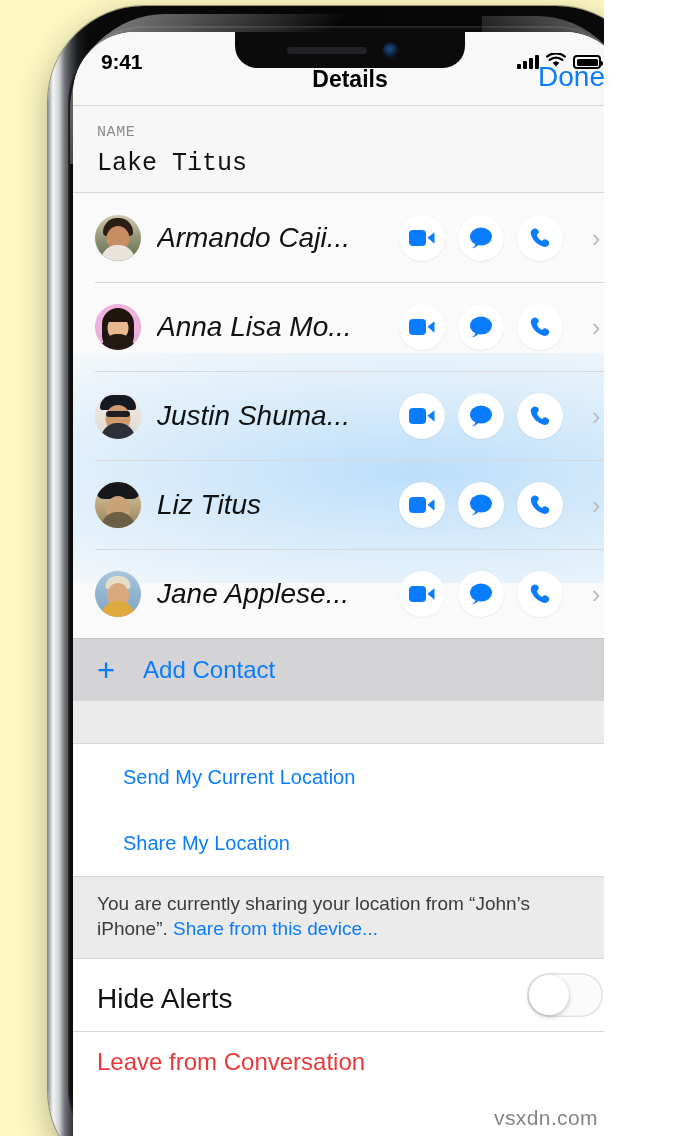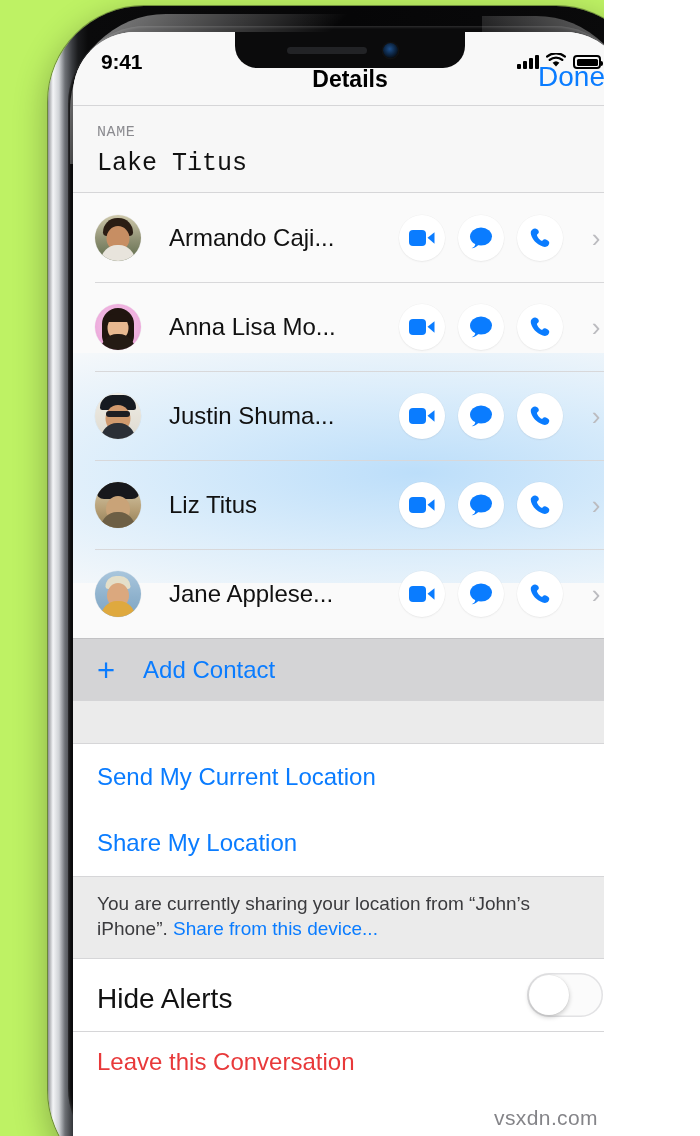--- a/index.html
+++ b/index.html
@@ -1,18 +1,18 @@
 <!DOCTYPE html>
 <html><head>
 <meta charset="utf-8">
 <style>
   html,body{margin:0;padding:0;background:#ffffff;}
   body{width:700px;height:1136px;overflow:hidden;font-family:"Liberation Sans",sans-serif;}
 
-  #stage{position:relative;width:604px;height:1136px;background:#bef264;overflow:hidden;}
+  #stage{position:relative;width:604px;height:1136px;background:#fef9c3;overflow:hidden;}
 
   
   #phone{
     position:absolute;left:48px;top:6px;width:604px;height:1180px;
     border-radius:96px;
     background:
       linear-gradient(90deg,
         #8e9094 0px,#f4f5f7 5px,#cfd2d6 11px,#6d7075 17px,
         #3a3c40 24px,#1a1b1d 30px,#0a0a0b 40px,
         #060607 50%,
@@ -112,40 +112,40 @@
   .avatar{width:46px;height:46px;border-radius:50%;flex:0 0 46px;overflow:hidden;
     position:relative;box-shadow:0 0 0 .5px rgba(0,0,0,.06);}
   .avatar .sky{position:absolute;inset:0;}
   .avatar .head{position:absolute;left:50%;transform:translateX(-50%);border-radius:50%;}
   .avatar .hair{position:absolute;left:50%;transform:translateX(-50%);}
   .avatar .body{position:absolute;left:50%;transform:translateX(-50%);bottom:-6px;
     width:34px;height:22px;border-radius:16px 16px 0 0;}
   .avatar .glasses{position:absolute;left:50%;transform:translateX(-50%);width:24px;height:6px;
     border-radius:3px;background:#1d1d22;}
   .avatar .hat{position:absolute;left:50%;transform:translateX(-50%);}
-  .cname{flex:1;font-size:24px;color:#111;margin-left:28px;white-space:nowrap;overflow:hidden;}
+  .cname{flex:1;font-size:28px;color:#111;margin-left:16px;white-space:nowrap;overflow:hidden;font-style:italic;}
   .actions{display:flex;align-items:center;gap:13px;}
   .abtn{width:46px;height:46px;border-radius:50%;background:#ffffff;
     display:flex;align-items:center;justify-content:center;
     box-shadow:0 0 0 .5px rgba(0,0,0,.035), 0 1px 2px rgba(0,0,0,.05);}
   .chev{width:22px;display:flex;justify-content:center;align-items:center;margin-left:9px;
     color:#bcbcc0;font-size:26px;font-weight:300;line-height:1;}
 
   
   #add-contact{display:flex;align-items:center;height:62px;padding:0 24px;
     background:#d4d4d6;border-top:.5px solid #c2c2c4;}
   #plus{font-size:31px;color:#0a7cff;line-height:1;font-weight:300;}
   #add-label{font-size:24px;color:#0a7cff;margin-left:28px;}
   .gap{height:42px;background:#ebebeb;border-bottom:.5px solid #d6d6d8;}
 
   
   .linkrow{height:66px;display:flex;align-items:center;padding:0 24px;background:#ffffff;
     position:relative;}
   .linkrow .sepb{position:absolute;left:24px;right:0;bottom:0;height:.5px;background:#d6d6d8;}
-  .linktext{font-size:24px;color:#0a7cff;}
+  .linktext{font-size:20px;color:#0a7cff;margin-left:26px;}
 
   #share-note{background:#ebebeb;padding:14px 24px 16px 24px;border-top:.5px solid #d6d6d8;
     border-bottom:.5px solid #d6d6d8;}
   #share-note p{margin:0;font-size:19px;line-height:1.33;color:#3b3b3e;}
   #share-note a{color:#0a7cff;text-decoration:none;}
 
   
   #hide-alerts{height:72px;display:flex;align-items:center;justify-content:space-between;
     padding:0 24px;background:#fff;position:relative;}
   #hide-label{font-size:28px;color:#111;margin-top:8px;}
@@ -402,20 +402,20 @@
       </div>
 
       <div id="hide-alerts">
         <span id="hide-label">Hide Alerts</span>
         <span class="toggle">
             <span class="knob"></span>
           </span>
       </div>
 
       <div id="leave-row">
-        <span id="leave-label">Leave this Conversation</span>
+        <span id="leave-label">Leave from Conversation</span>
       </div>
 
     </div>
   </div>
 
   <div id="watermark">vsxdn.com</div>
 </div>
 
 </body></html>

